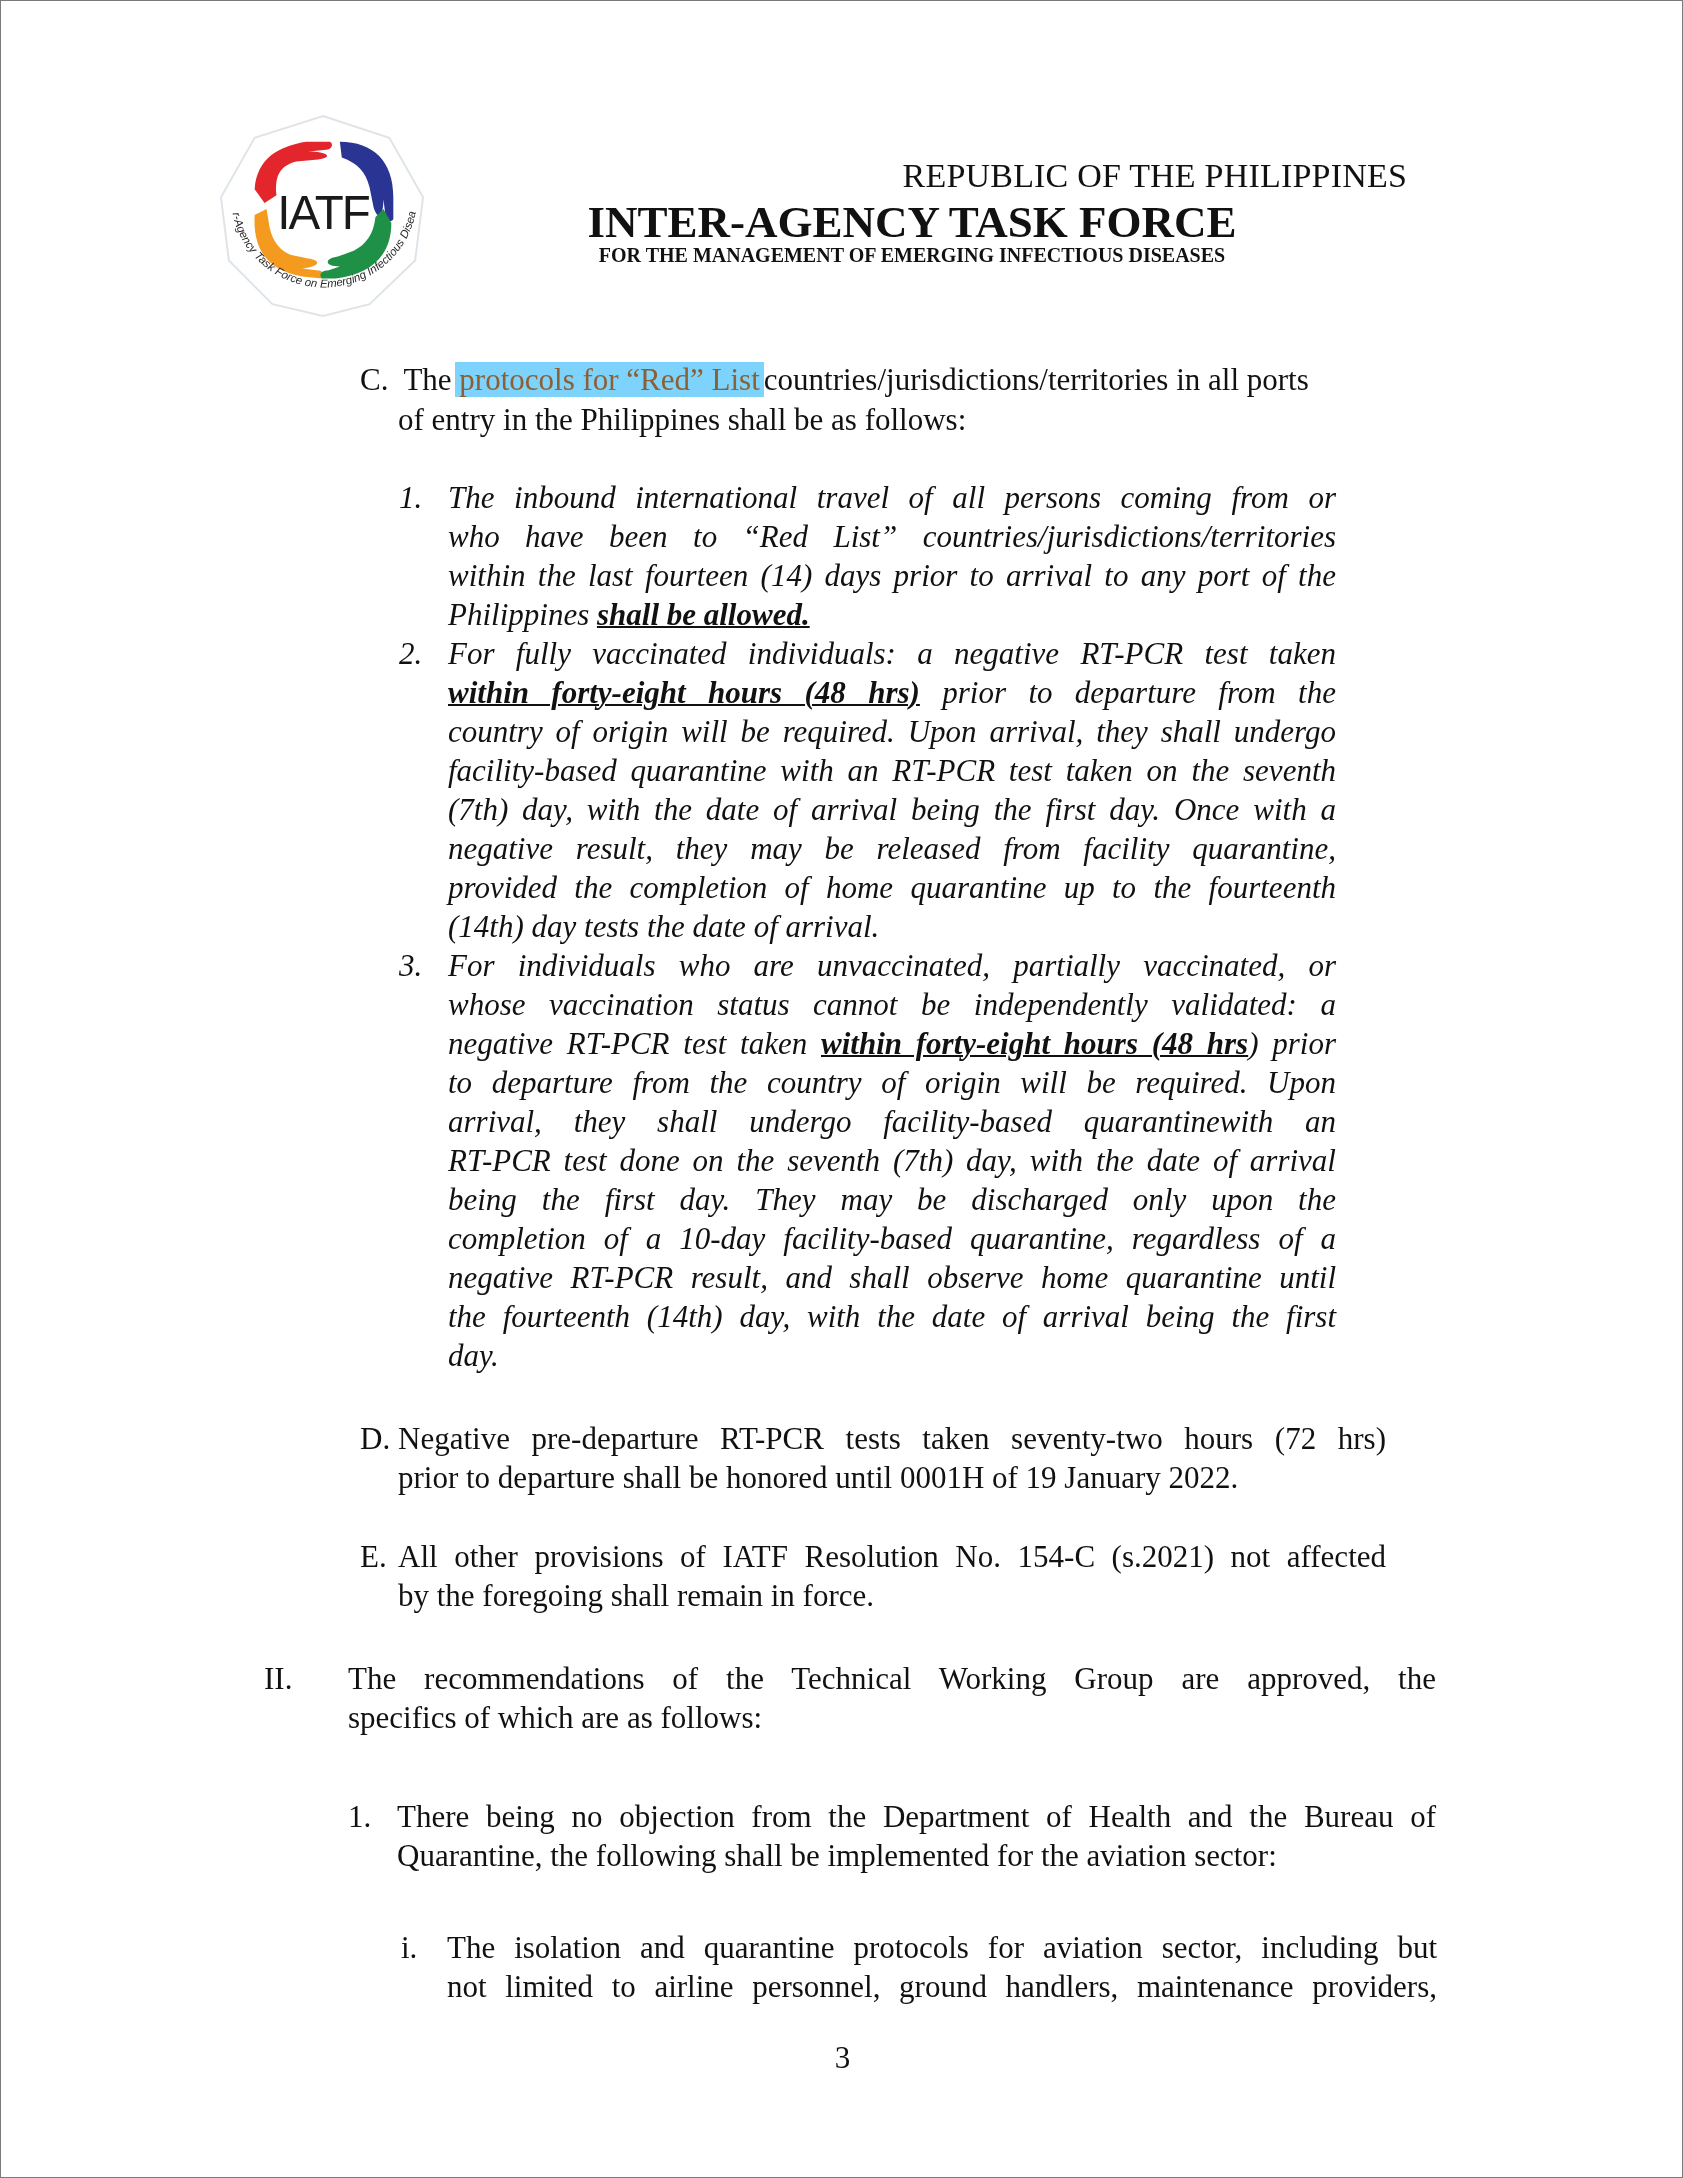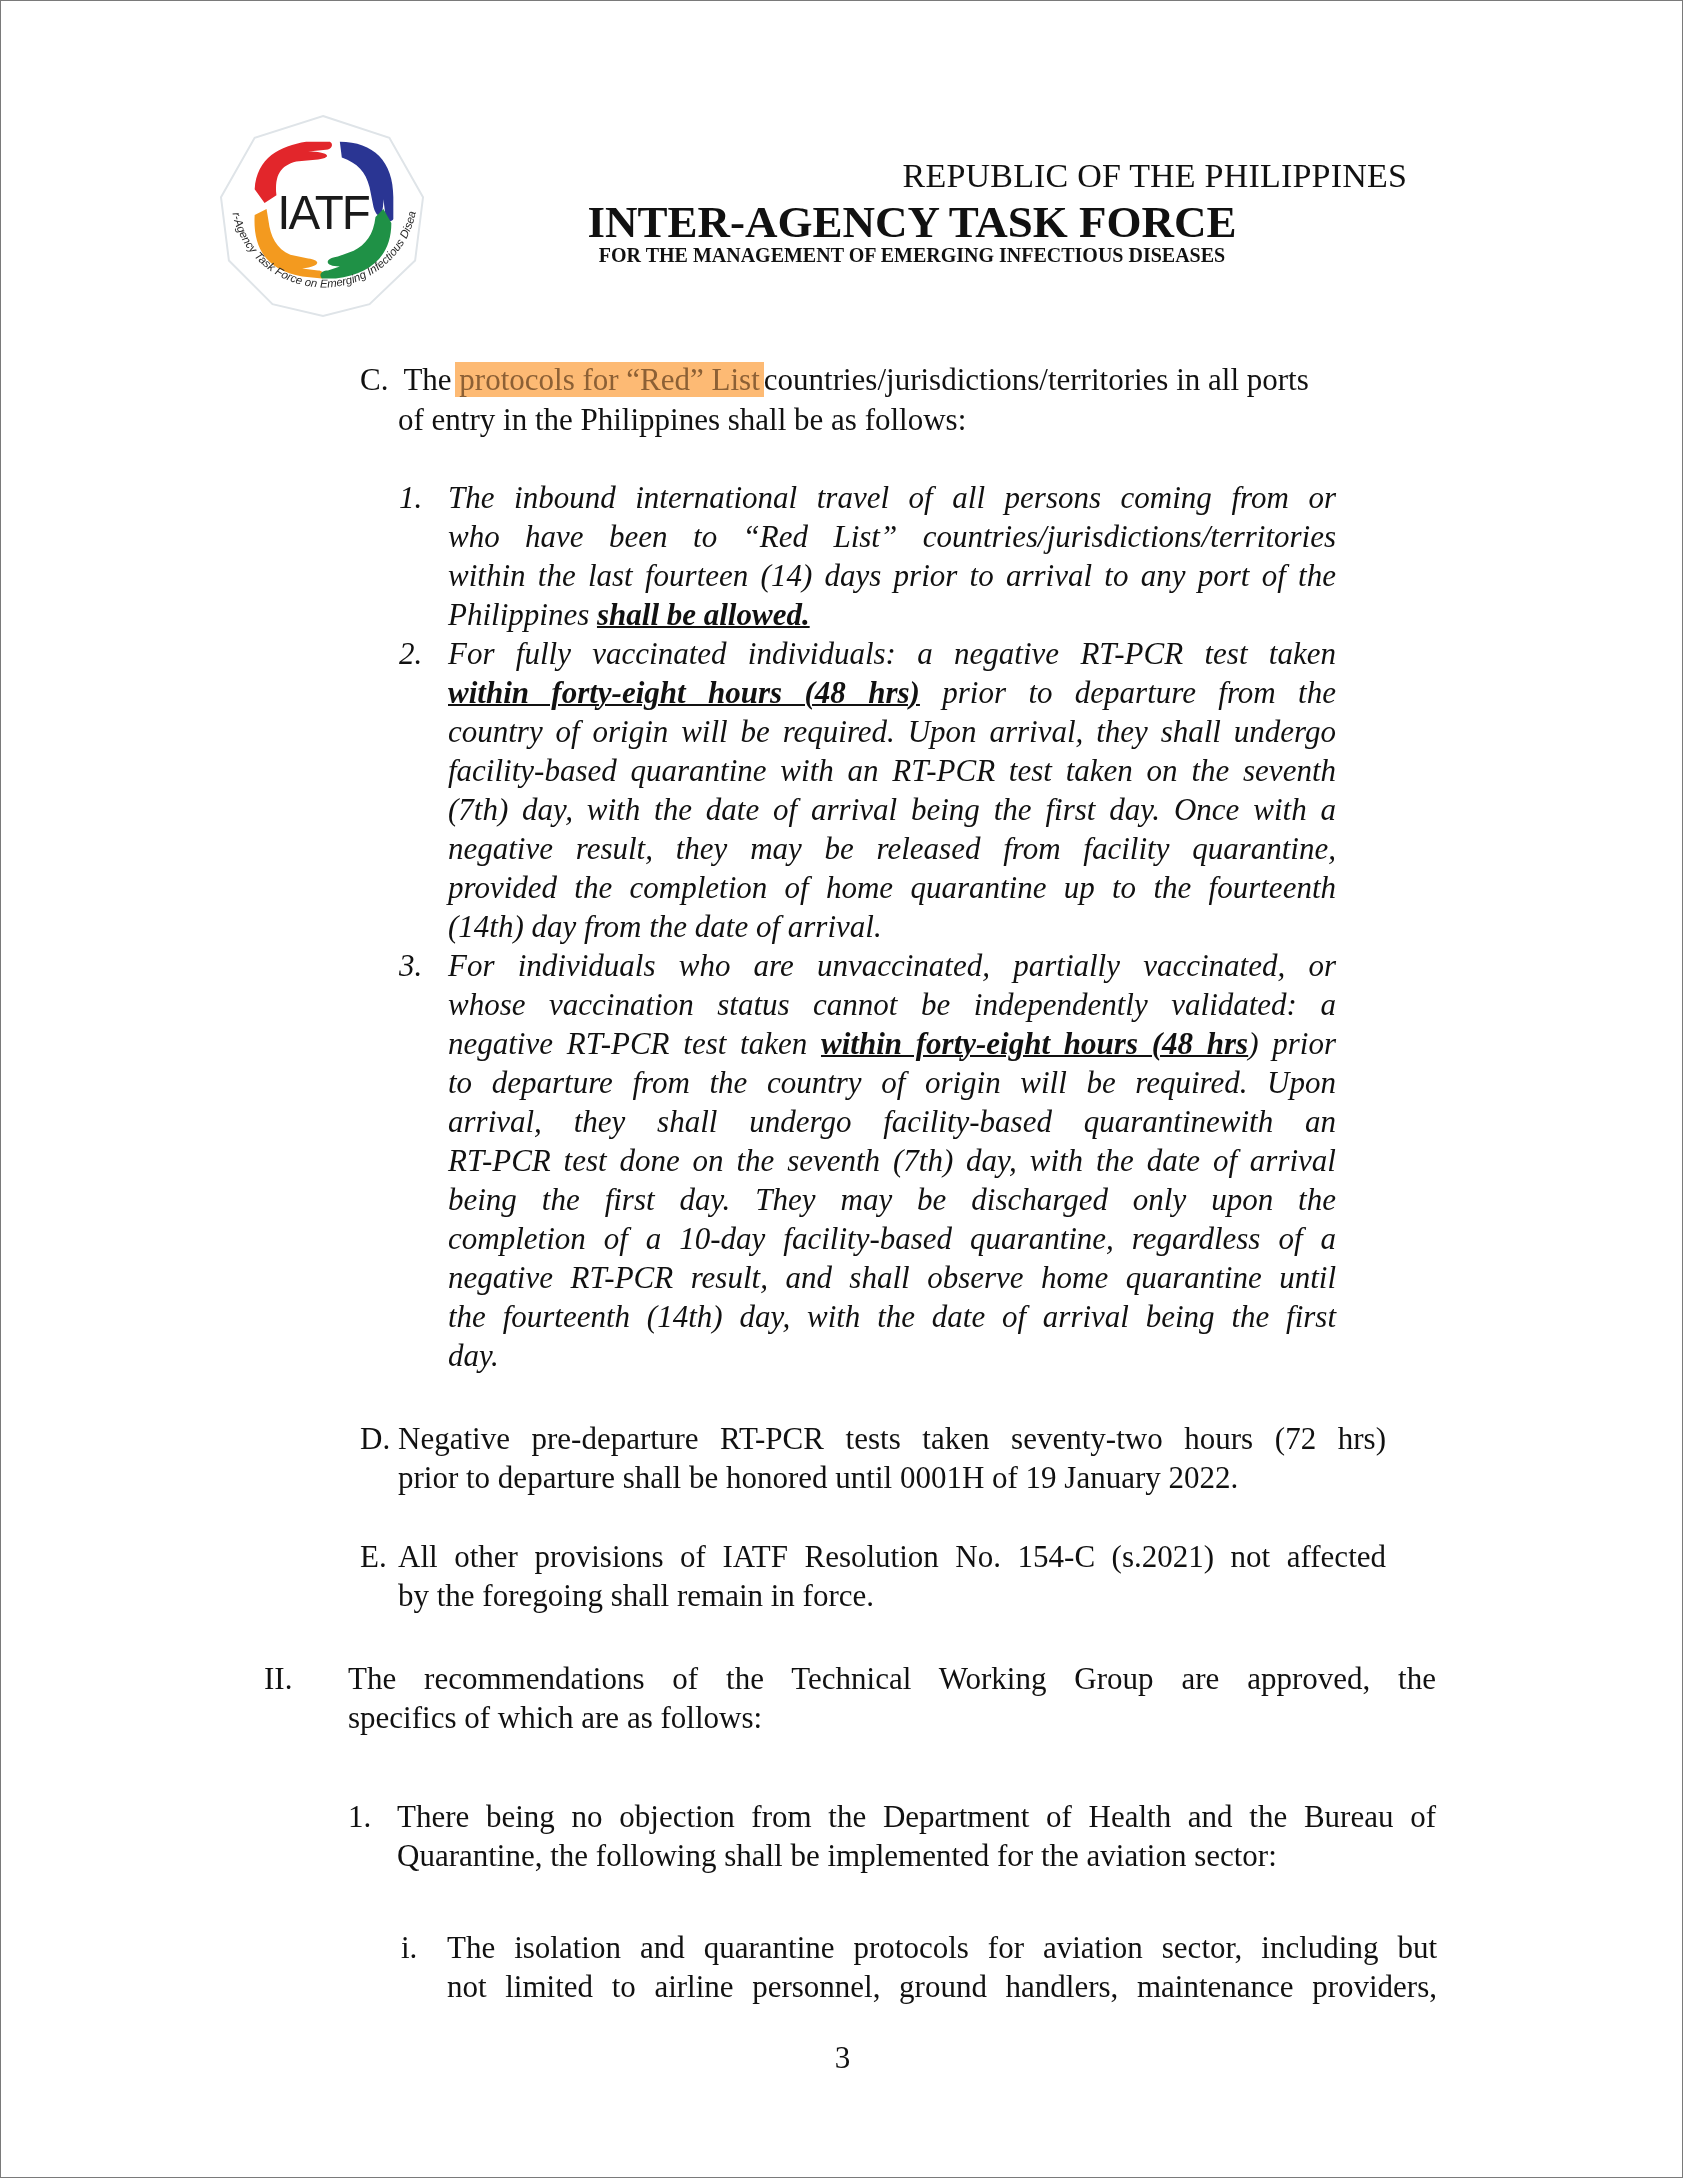--- a/index.html
+++ b/index.html
@@ -12,21 +12,21 @@
     
     .logo { position: absolute; left: 210px; top: 111px; width: 224px; height: 208px; }
     .hdr { position: absolute; left: 416px; width: 990px; text-align: center; color: #111; white-space: nowrap; }
     .hdr1 { top: 156px; font-size: 34px; letter-spacing: 0.2px; text-align: right; }
     .hdr2 { top: 195px; font-size: 45px; font-weight: bold; }
     .hdr3 { top: 243px; font-size: 20px; font-weight: bold; }
 
     .para { position: absolute; font-size: 31px; line-height: 39px; text-align: justify; }
     .line { display: block; white-space: nowrap; }
     .just { text-align: justify; text-align-last: justify; display: block; }
-    .hl { background: #fdba74; color: #8c6035; padding: 0 4px; margin-left: -4px; }
+    .hl { background: #7dd3fc; color: #8c6035; padding: 0 4px; margin-left: -4px; }
 
     
     #secC { left: 359px; top: 359px; width: 1026px; }
     #secC .c-body1 { position: absolute; left: 0; top: 0; width: 1026px; }
     #secC .c-body2 { position: absolute; left: 38px; top: 40px; width: 988px; }
 
     
     .ilist { position: absolute; left: 398px; top: 477px; width: 937px; font-style: italic; font-size: 31px; line-height: 39px; }
     .ilist .item { position: relative; padding-left: 49px; }
     .ilist .num { position: absolute; left: 0; top: 0; }
@@ -96,21 +96,21 @@
     </div>
     <div class="item">
       <span class="num">2.</span>
       <span class="line just">For fully vaccinated individuals: a negative RT-PCR test taken</span>
       <span class="line just"><span class="bu">within forty-eight hours (48 hrs)</span><span> prior to departure from the</span></span>
       <span class="line just">country of origin will be required. Upon arrival, they shall undergo</span>
       <span class="line just">facility-based quarantine with an RT-PCR test taken on the seventh</span>
       <span class="line just">(7th) day, with the date of arrival being the first day. Once with a</span>
       <span class="line just">negative result, they may be released from facility quarantine,</span>
       <span class="line just">provided the completion of home quarantine up to the fourteenth</span>
-      <span class="line">(14th) day from the date of arrival.</span>
+      <span class="line">(14th) day tests the date of arrival.</span>
     </div>
     <div class="item">
       <span class="num">3.</span>
       <span class="line just">For individuals who are unvaccinated, partially vaccinated, or</span>
       <span class="line just">whose vaccination status cannot be independently validated: a</span>
       <span class="line just"><span>negative RT-PCR test taken </span><span class="bu">within forty-eight hours (48 hrs</span><span>) prior</span></span>
       <span class="line just">to departure from the country of origin will be required. Upon</span>
       <span class="line just">arrival, they shall undergo facility-based quarantinewith an</span>
       <span class="line just">RT-PCR test done on the seventh (7th) day, with the date of arrival</span>
       <span class="line just">being the first day. They may be discharged only upon the</span>

